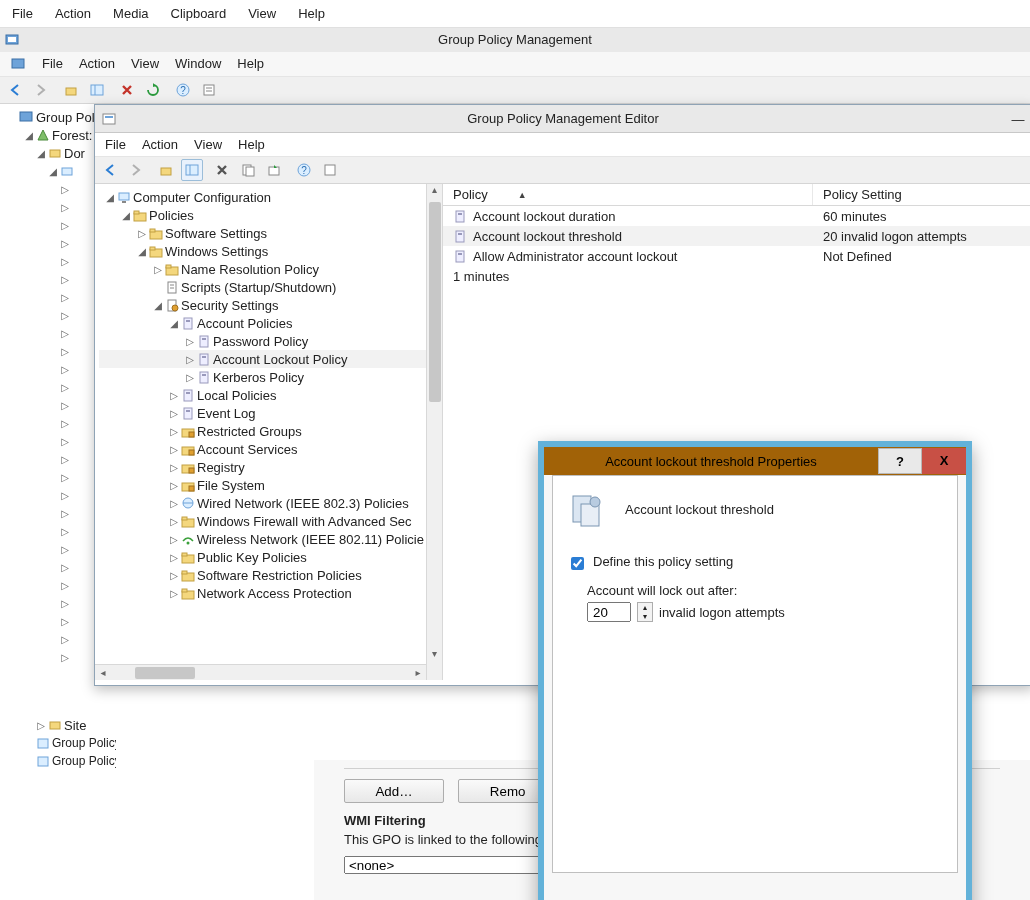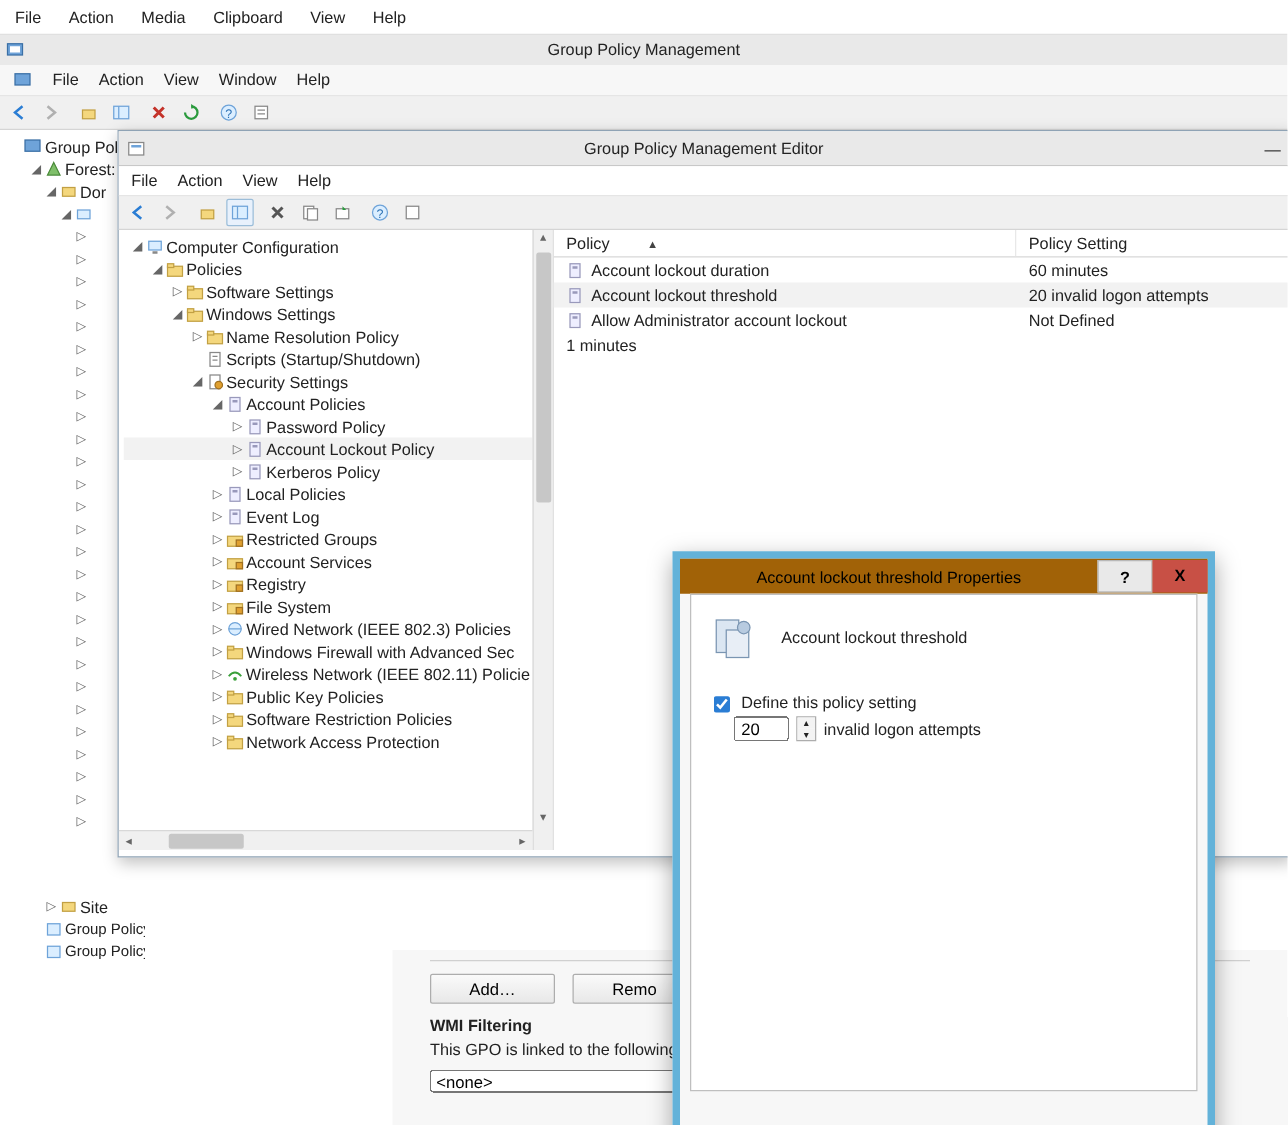--- a/index.html
+++ b/index.html
@@ -695,20 +695,21 @@
               <circle cx="28" cy="12" r="5" fill="#b8cbe0" stroke="#7a95b2"></circle>
             </svg>
         </span>
         <span>Account lockout threshold</span>
       </div>
       <div style="clear:both; height:26px;"></div>
       <label class="checkbox">
         <input type="checkbox" checked="" style="">
         <span>Define this policy setting</span>
       </label>
+      <div style="margin:10px 0 4px 20px;">Account will lock out after:</div>
       <div style="margin-left:20px; display:flex; align-items:center; gap:6px;">
         <input type="text" class="spin" value="20" style="">
         <span class="spinbtns">
           <span>▴</span>
           <span>▾</span>
         </span>
         <span>invalid logon attempts</span>
       </div>
     </div>
 

